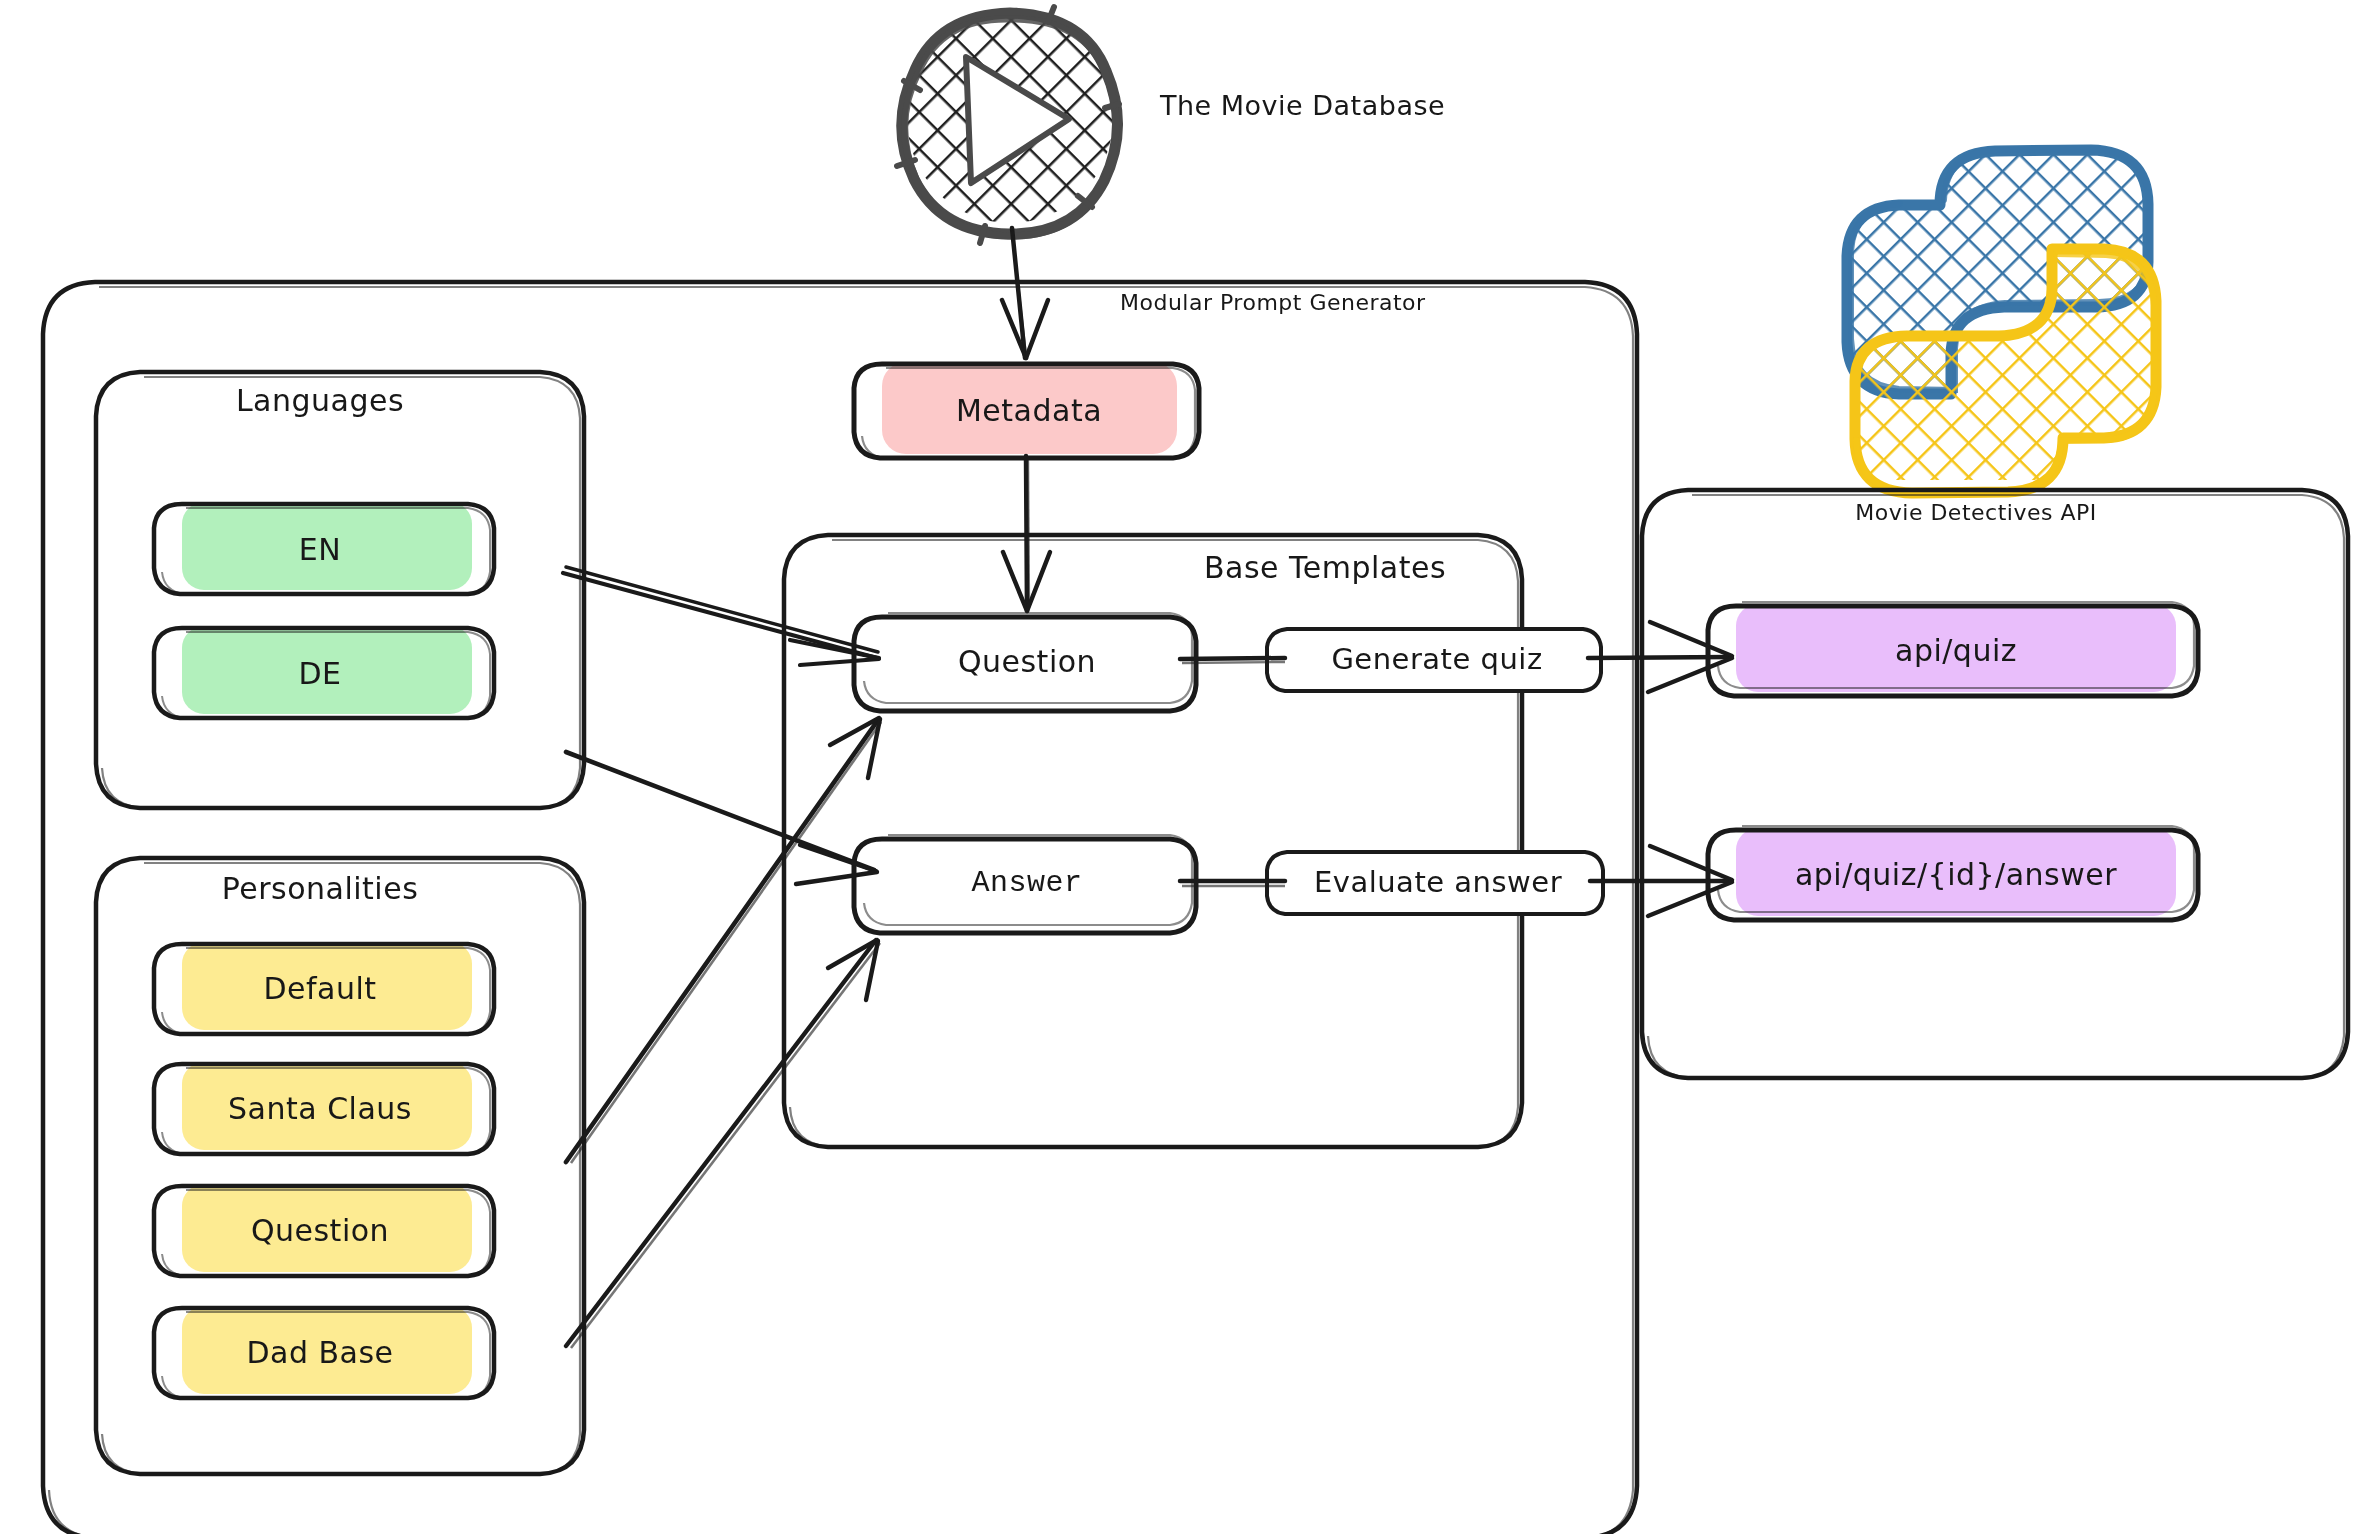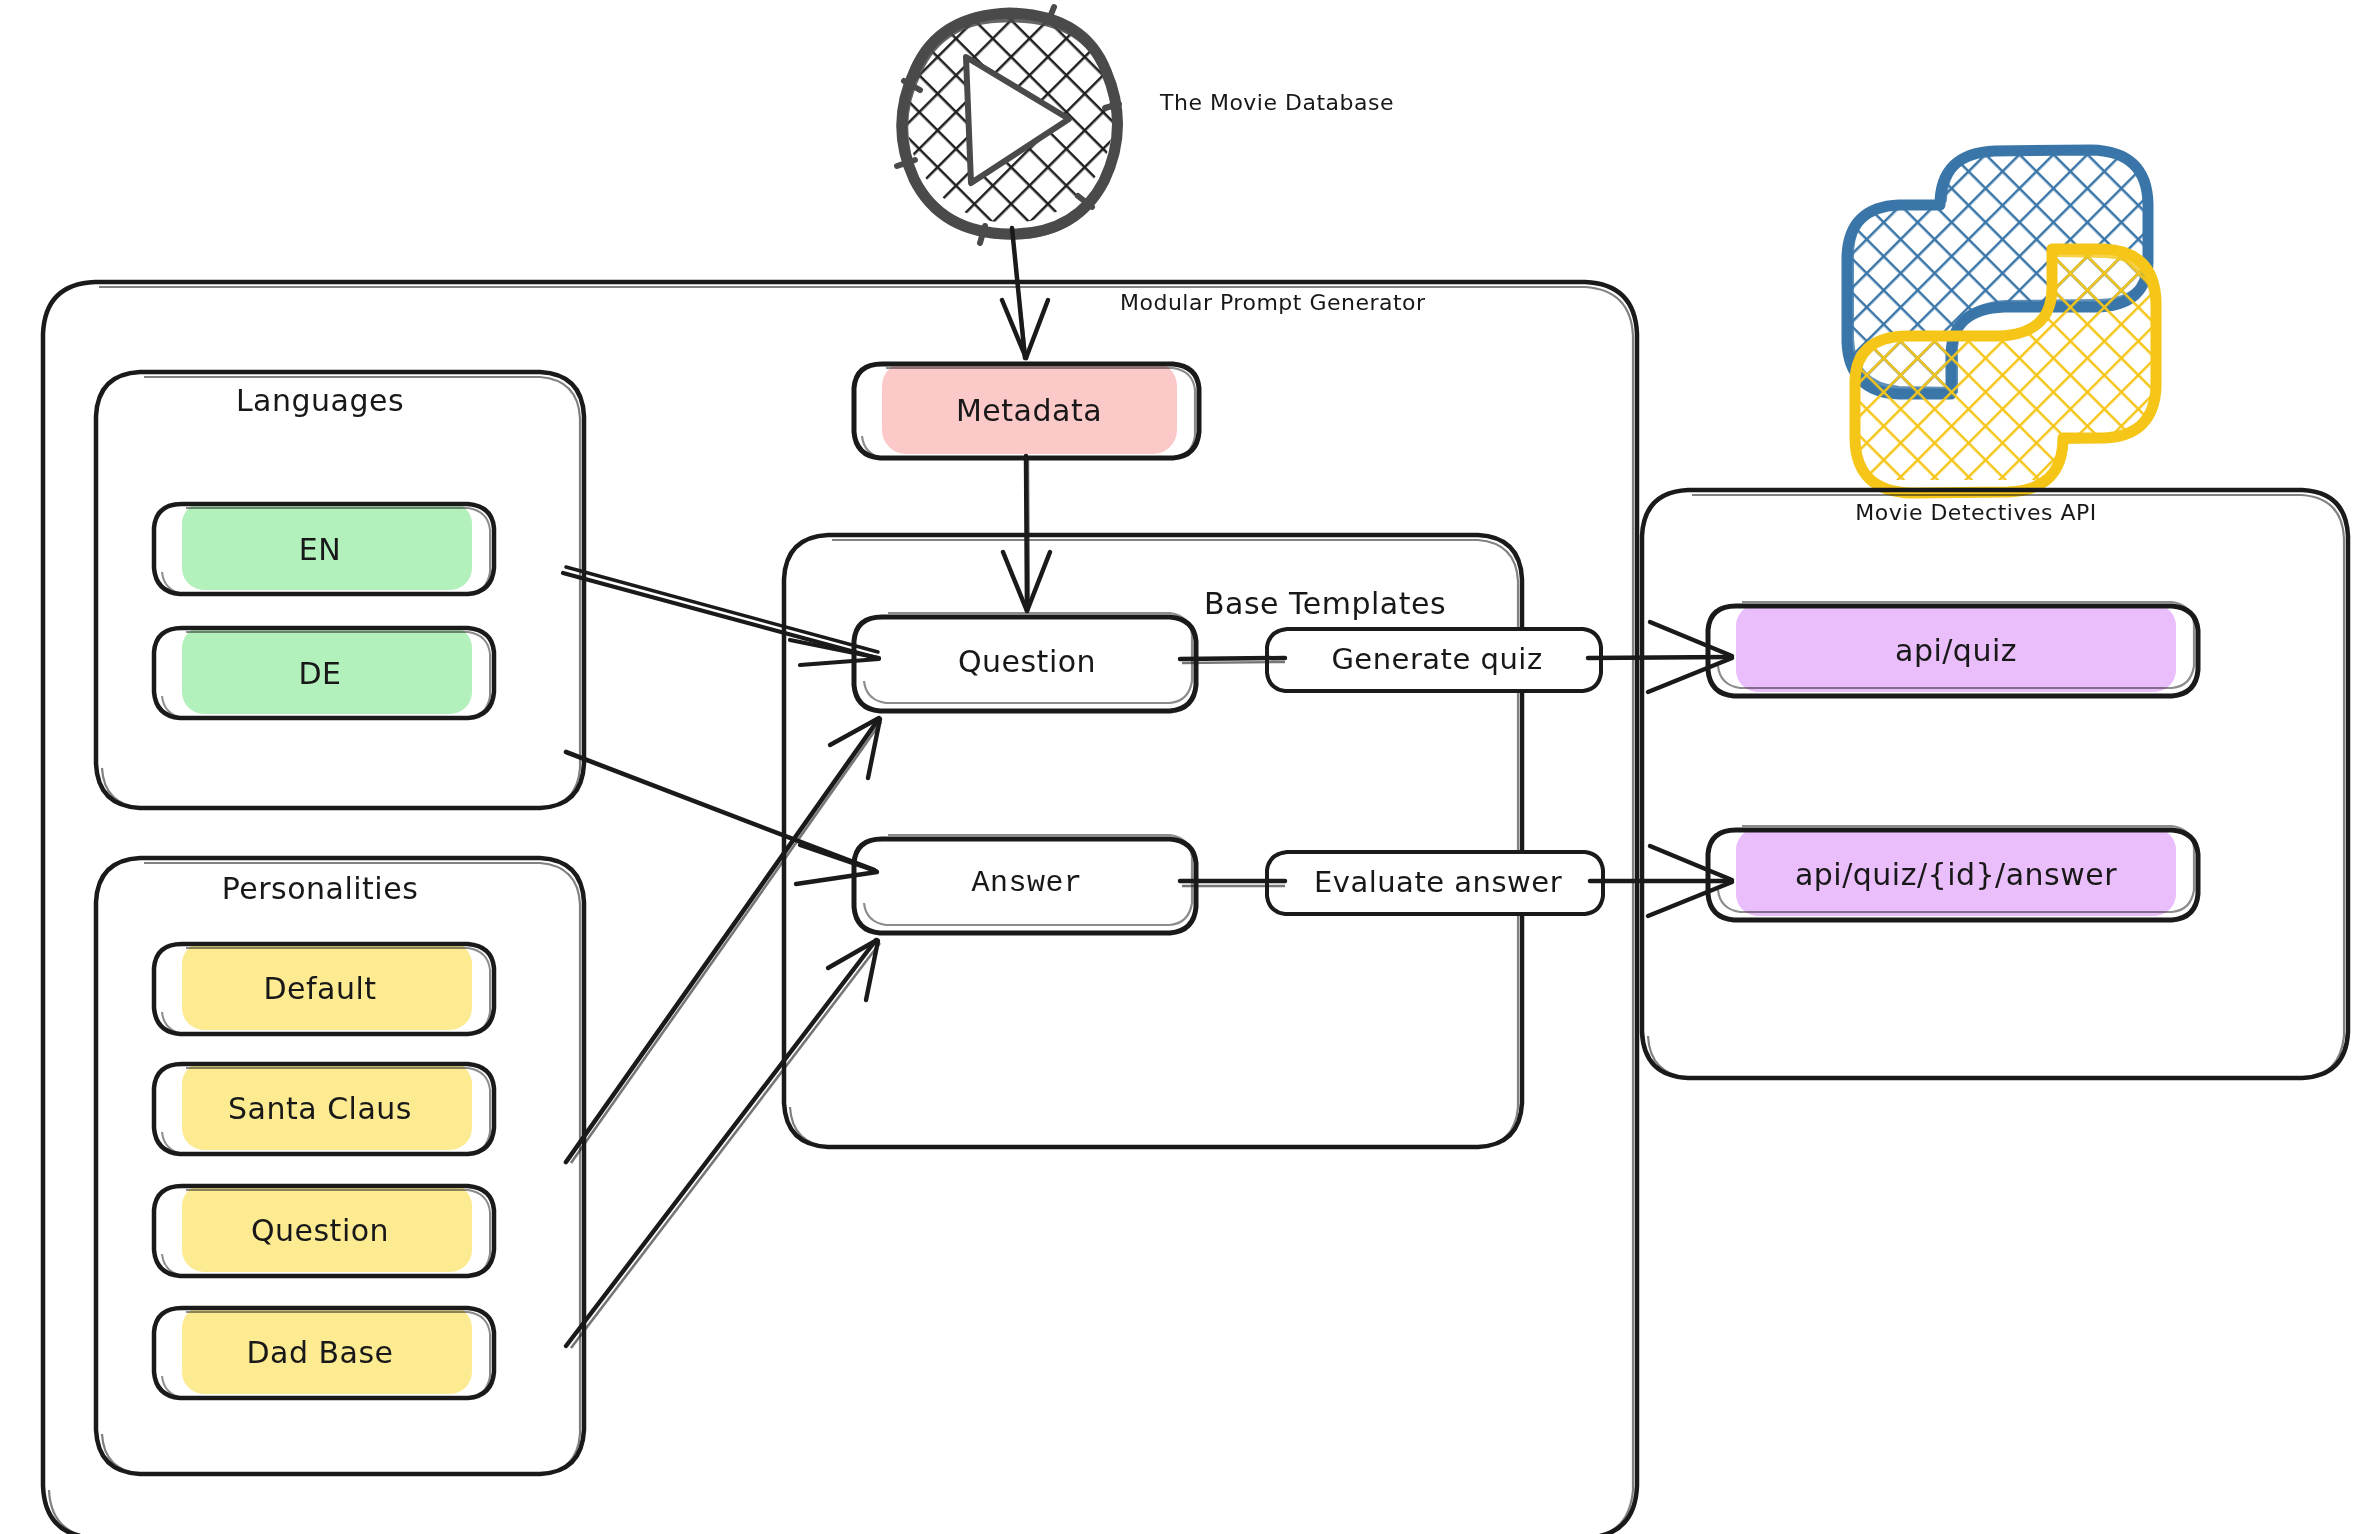--- a/index.html
+++ b/index.html
@@ -15,21 +15,21 @@
     font-family:"DejaVu Sans", sans-serif;
     color:#181818;
     white-space:nowrap;
     letter-spacing:.5px;
   }
   .lbl.ctr{transform:translate(-50%,-50%);}
   .container-title{font-size:22px;}
   .group-title{font-size:30px;}
   .node-label{font-size:30px;text-align:right;}
   .edge-label{font-size:29px;}
-  .ext-label{font-size:22px;}
+  .ext-label{font-size:27px;}
 </style>
 </head>
 <body>
 
 <div id="stage">
 
   <svg id="sketch" viewBox="0 0 2370 1534">
     <defs>
 
       <pattern id="hatchGray" width="26" height="26" patternUnits="userSpaceOnUse" patternTransform="rotate(45)">
@@ -248,21 +248,21 @@
   <div class="lbl ext-label" style="left:1160px;top:90px;">The Movie Database</div>
 
   <div class="lbl container-title" style="left:1120px;top:290px;">Modular Prompt Generator</div>
 
   <div class="lbl container-title" style="left:1976px;top:500px;transform:translateX(-50%);">Movie Detectives API</div>
 
   <div class="lbl group-title ctr" style="left:320px;top:400px;">Languages</div>
 
   <div class="lbl group-title ctr" style="left:320px;top:888px;">Personalities</div>
 
-  <div class="lbl group-title" style="left:1204px;top:550px;margin-top:36px;">Base Templates</div>
+  <div class="lbl group-title" style="left:1204px;top:550px;">Base Templates</div>
 
   <div class="lbl node-label ctr" style="left:320px;top:549px;">EN</div>
   <div class="lbl node-label ctr" style="left:320px;top:673px;">DE</div>
 
   <div class="lbl node-label ctr" style="left:320px;top:988px;">Default</div>
   <div class="lbl node-label ctr" style="left:320px;top:1108px;">Santa Claus</div>
   <div class="lbl node-label ctr" style="left:320px;top:1230px;">Question</div>
   <div class="lbl node-label ctr" style="left:320px;top:1352px;">Dad Base</div>
 
   <div class="lbl node-label ctr" style="left:1029px;top:410px;">Metadata</div>

